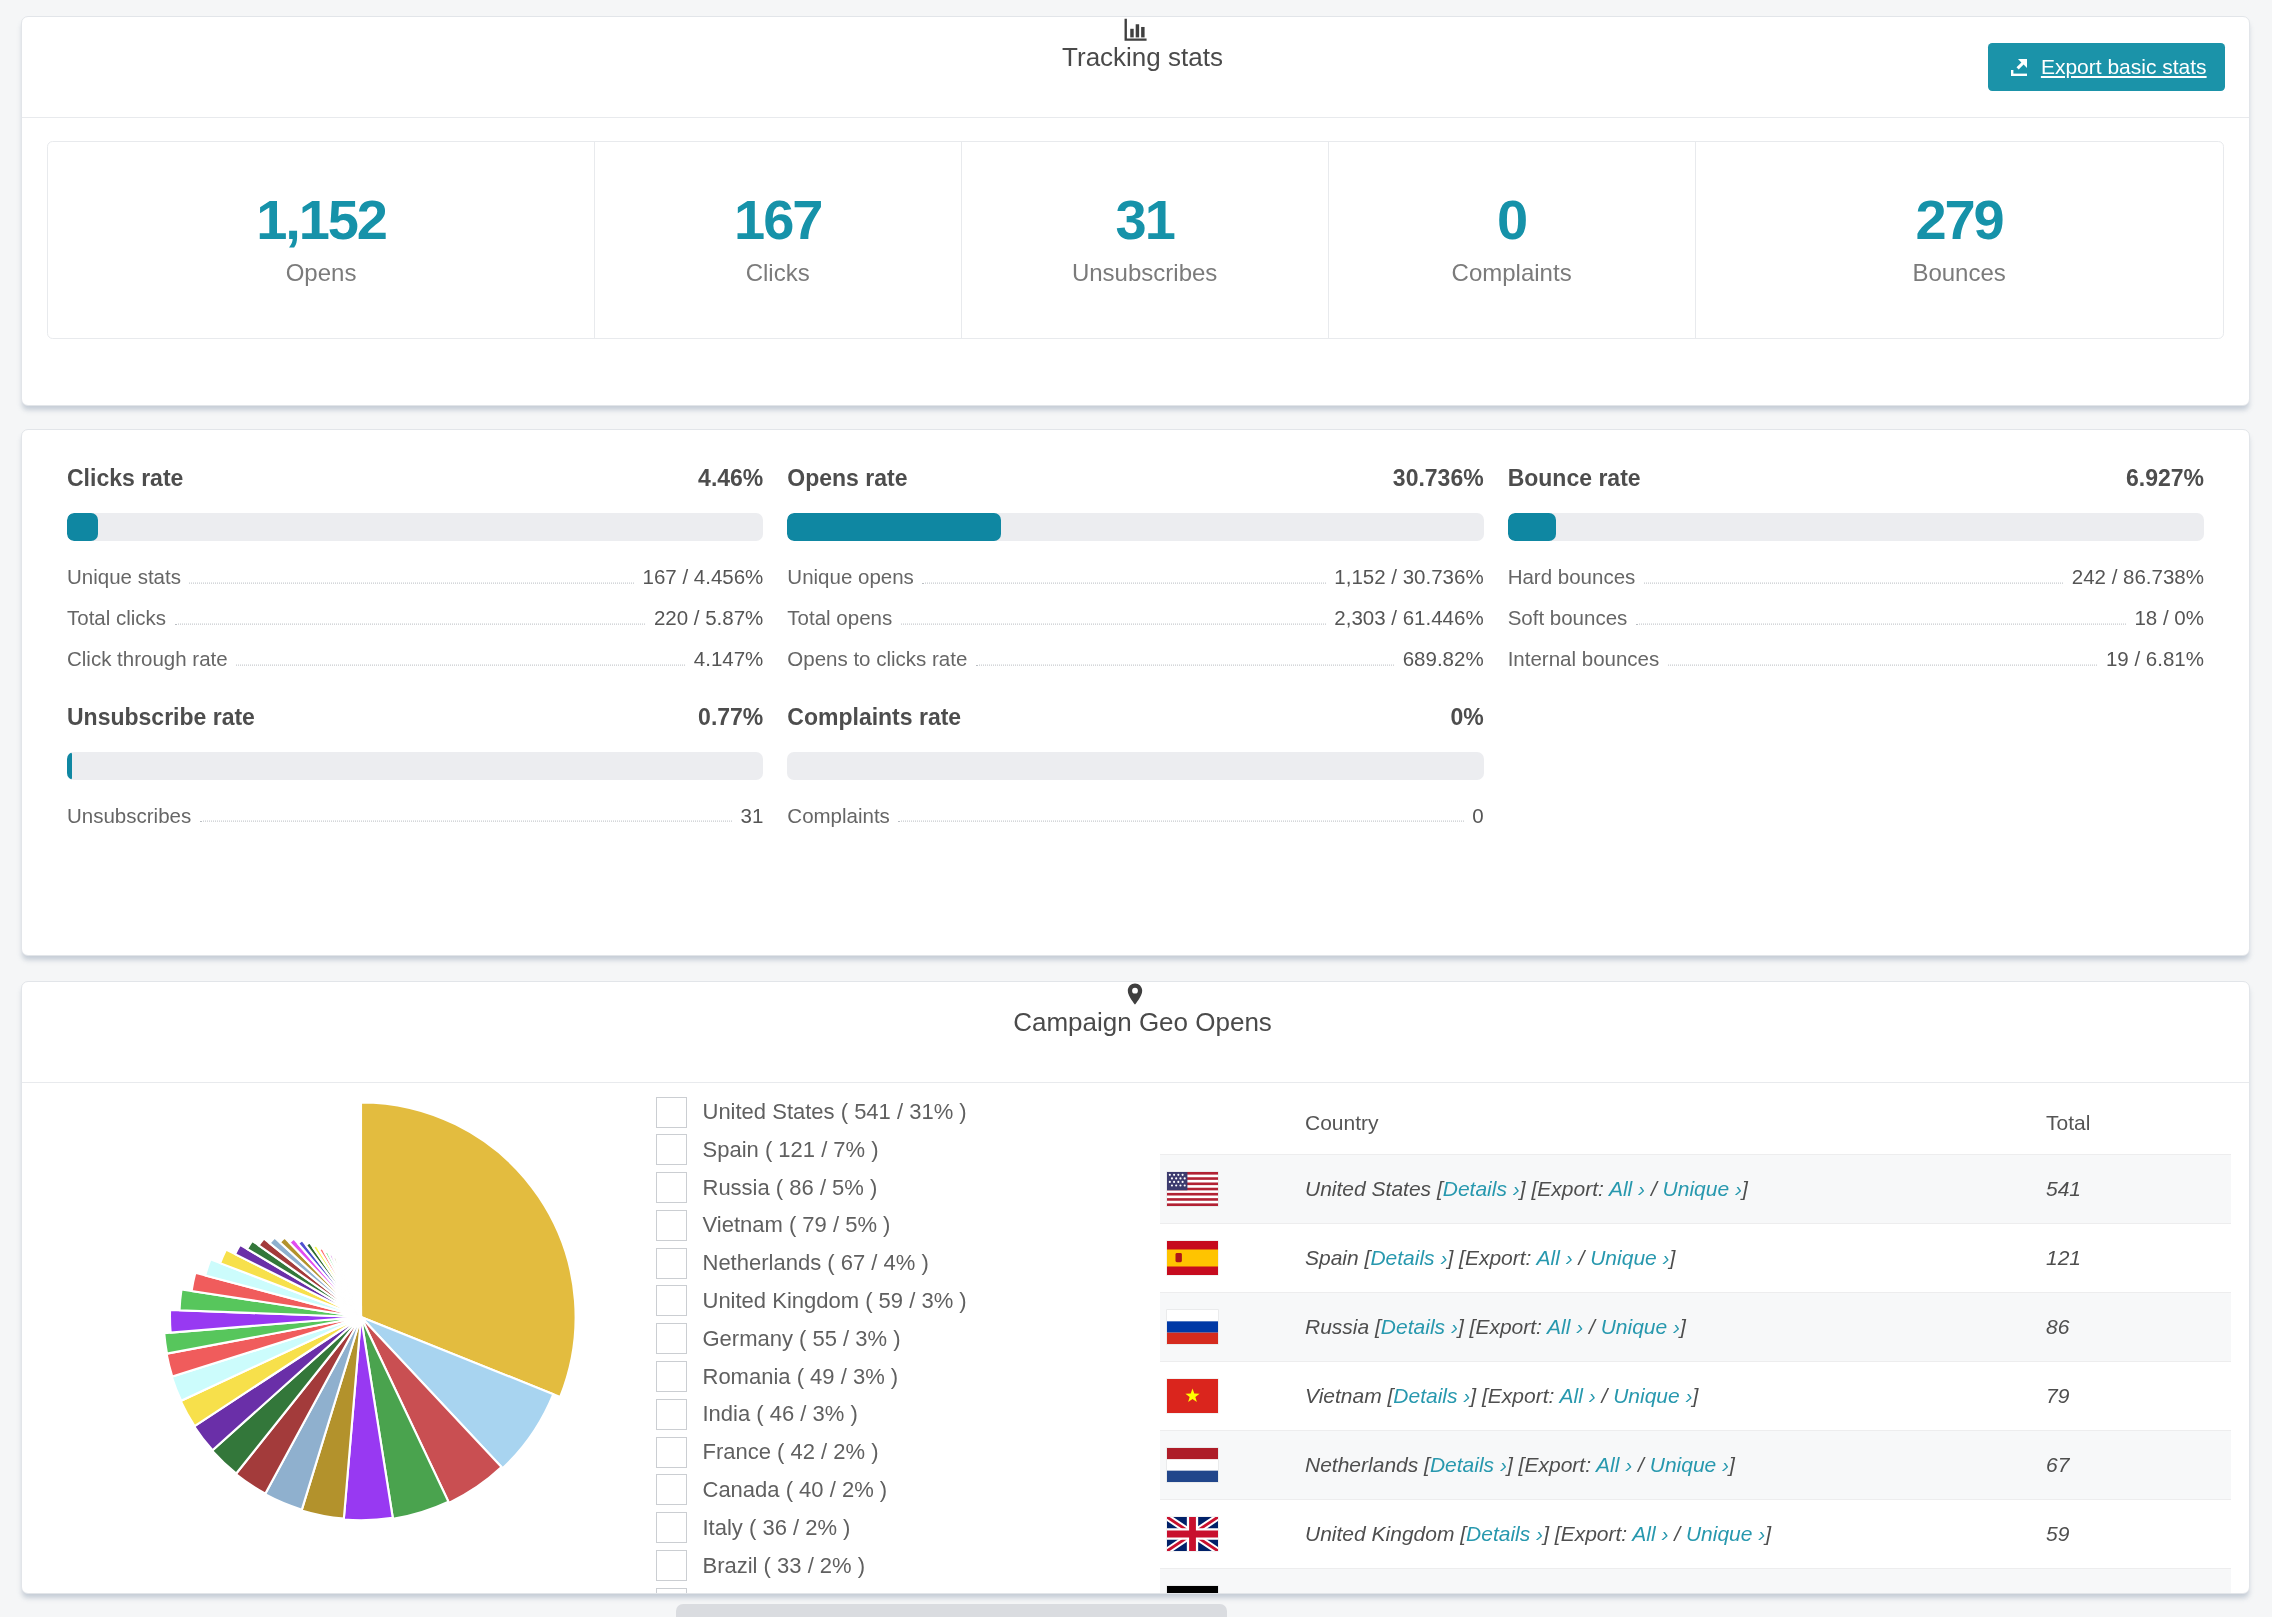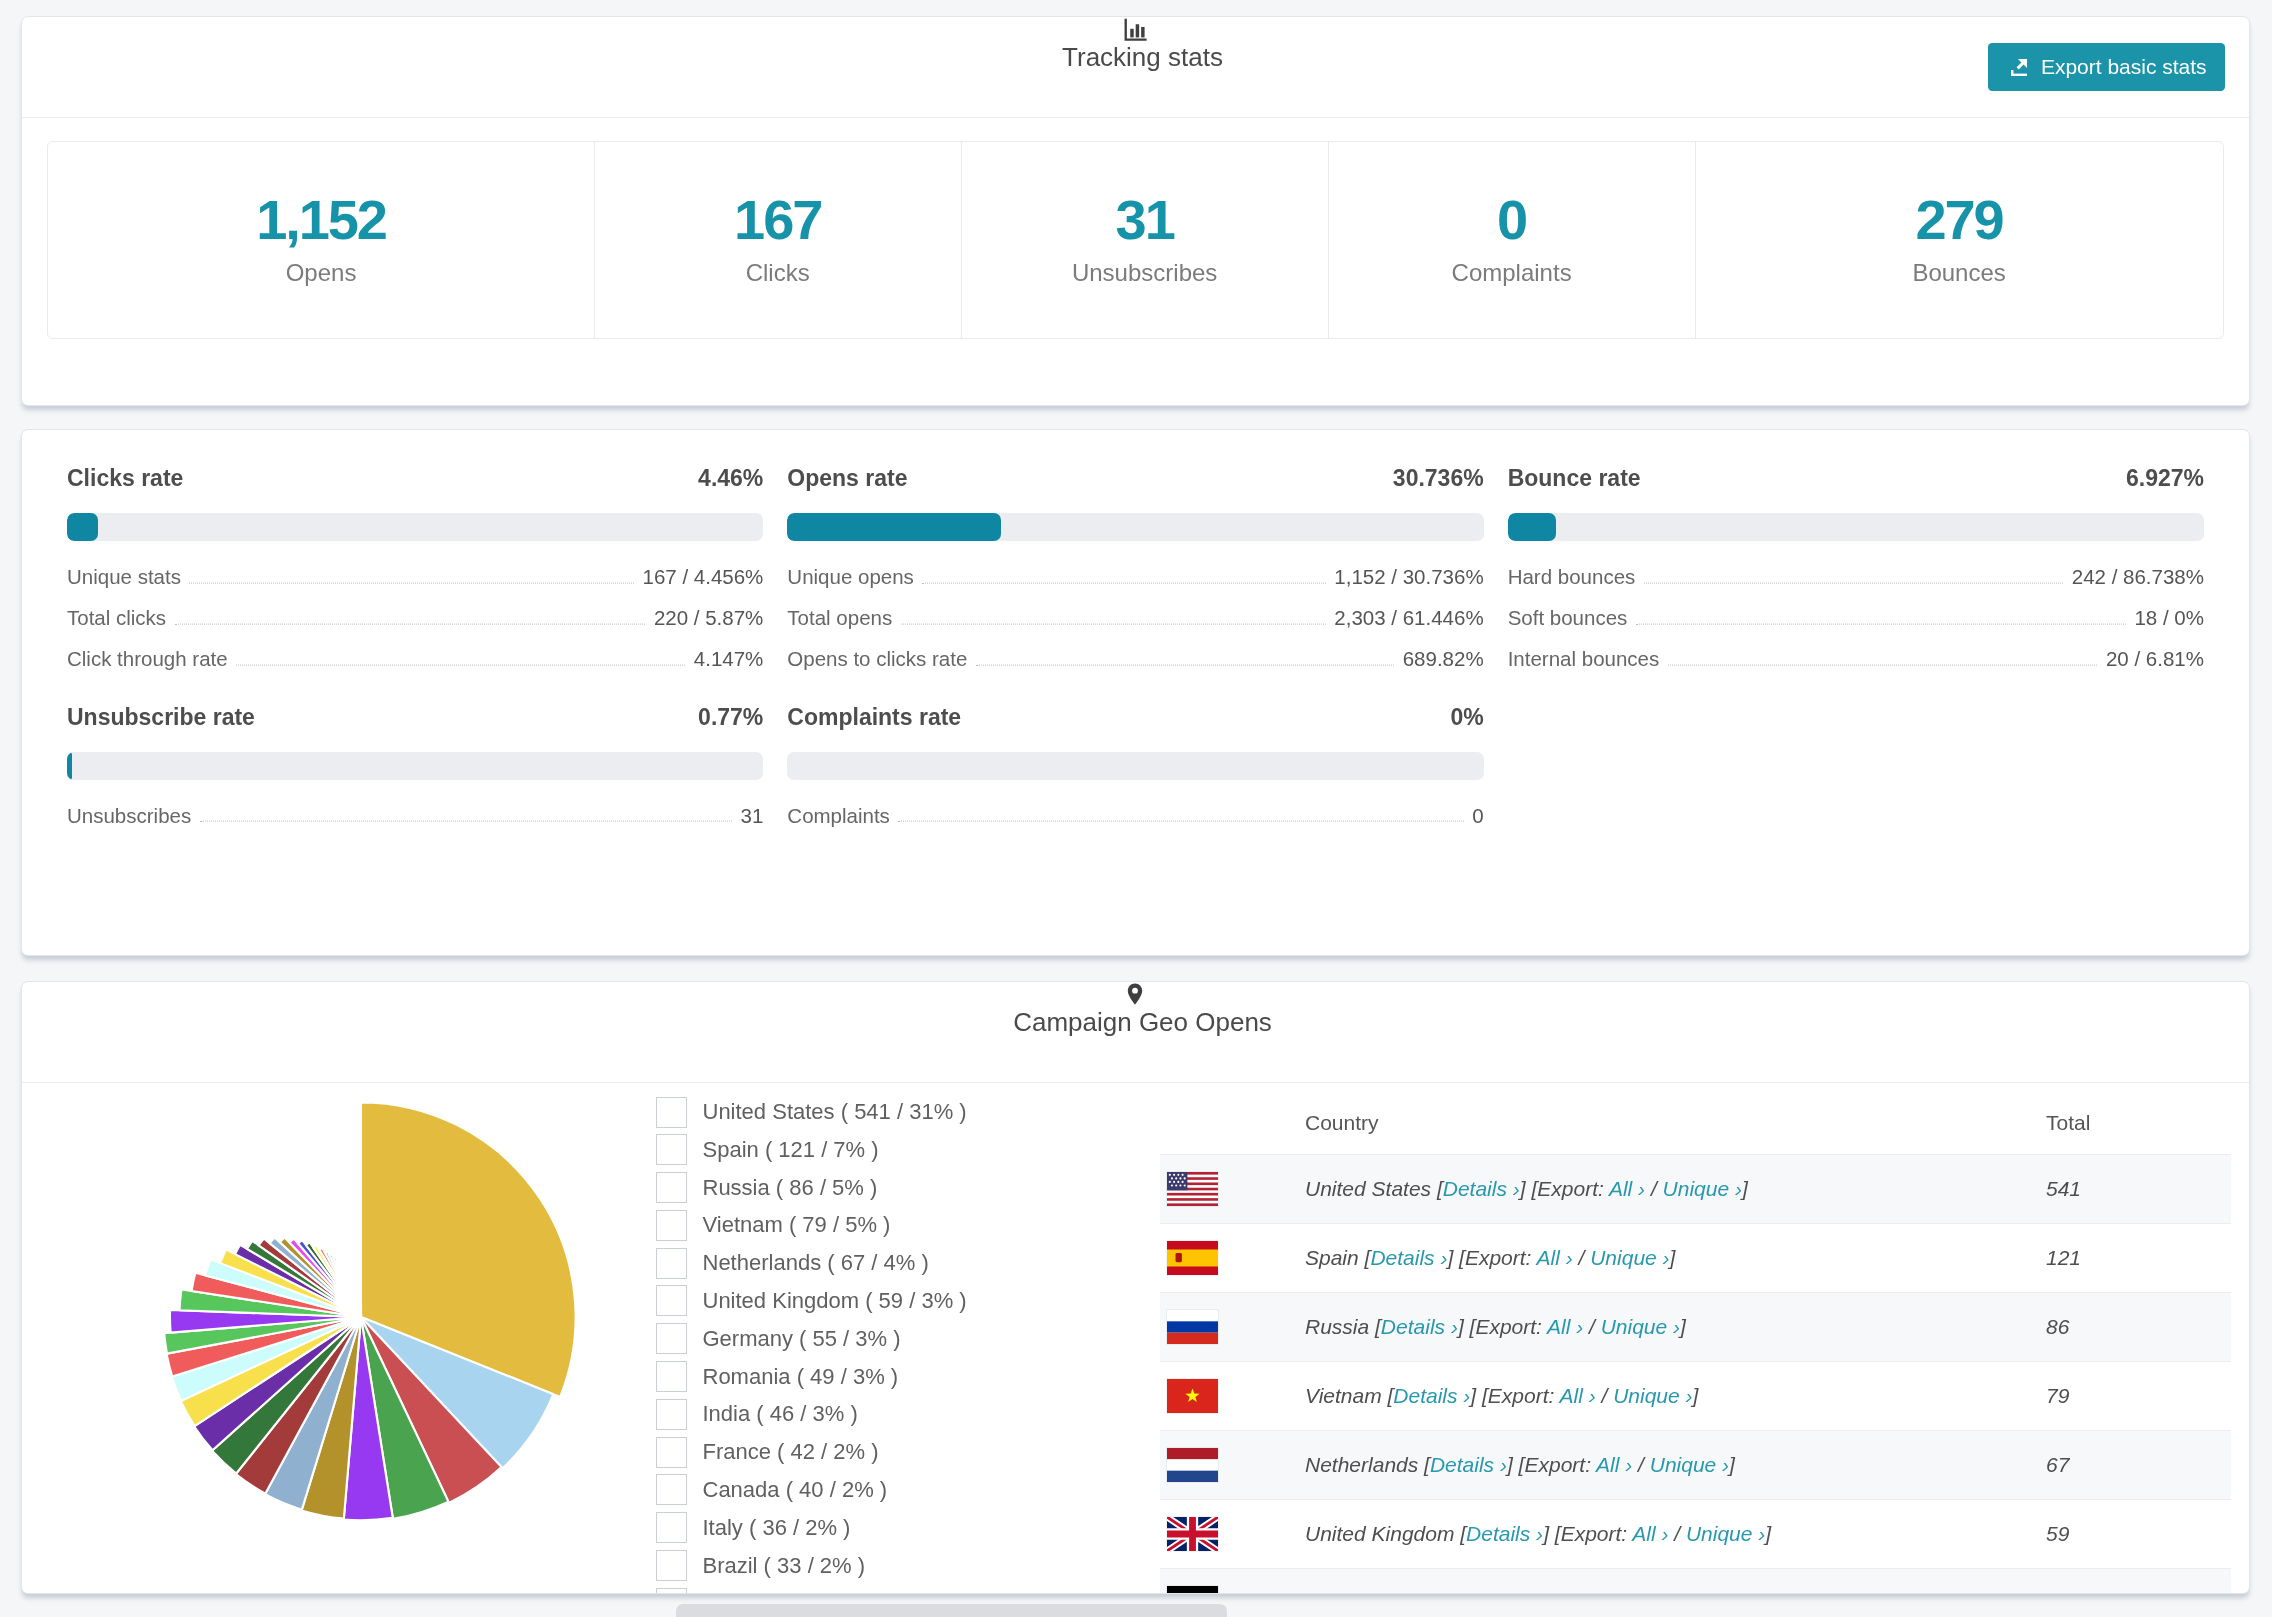--- a/index.html
+++ b/index.html
@@ -12,21 +12,21 @@
   .card{position:absolute;left:21px;width:2229px;background:#fff;border:1.4px solid #e2e5e9;
         border-radius:7px;box-shadow:0 5px 5.6px -1.4px rgba(140,155,175,.45);box-sizing:border-box;}
   .card-header{display:flex;align-items:center;height:100px;padding:0 25.4px;
         border-bottom:1.4px solid #e8eaed;position:relative;flex-direction:column;}
   .card-title{font-size:26px;color:#4a4a4a;margin-left:14px;}
   .hdr-icon{width:25.4px;height:25.4px;flex:0 0 auto;}
   
   #card-tracking{top:15.5px;height:390px;}
   #export-btn{position:absolute;right:24px;top:50%;transform:translateY(-50%);
         display:flex;align-items:center;gap:10px;background:var(--button);color:#fff;border:none;
-        border-radius:4.2px;font-size:21px;padding:0 18.4px;height:48px;font-family:inherit;cursor:pointer;}
+        border-radius:4.2px;font-size:21px;padding:0 18.4px;height:48px;font-family:inherit;cursor:pointer;text-decoration:underline;}
   #export-btn svg{width:24px;height:24px;}
   #summary-box{display:flex;margin:23px 25.4px 0;height:198px;border:1.4px solid #e8eaed;
         border-radius:5.6px;box-sizing:border-box;overflow:hidden;}
   .sum-cell{display:flex;flex-direction:column;align-items:center;justify-content:center;
         border-right:1.4px solid #e8eaed;}
   .sum-cell:last-child{border-right:none;}
   .sum-value{font-size:56px;font-weight:bold;color:var(--accent);letter-spacing:-2.1px;line-height:1;}
   .sum-label{font-size:24px;color:#7b7b7b;margin-top:11.3px;}
   
   #card-rates{top:429px;height:527px;padding:35px 45px;display:grid;
@@ -182,21 +182,21 @@
           <span class="rrow-value">242 / 86.738%</span>
         </div>
         <div class="rrow">
           <span class="rrow-label">Soft bounces</span>
           <span class="dots"></span>
           <span class="rrow-value">18 / 0%</span>
         </div>
         <div class="rrow">
           <span class="rrow-label">Internal bounces</span>
           <span class="dots"></span>
-          <span class="rrow-value">20 / 6.81%</span>
+          <span class="rrow-value">19 / 6.81%</span>
         </div>
       </div>
     </div>
     <div class="rate-block">
       <div class="rate-head">
         <span class="rate-title">Unsubscribe rate</span>
         <span class="rate-value">0.77%</span>
       </div>
       <div class="rate-bar">
         <div class="rate-fill" style="width: 0.77%;"></div>

